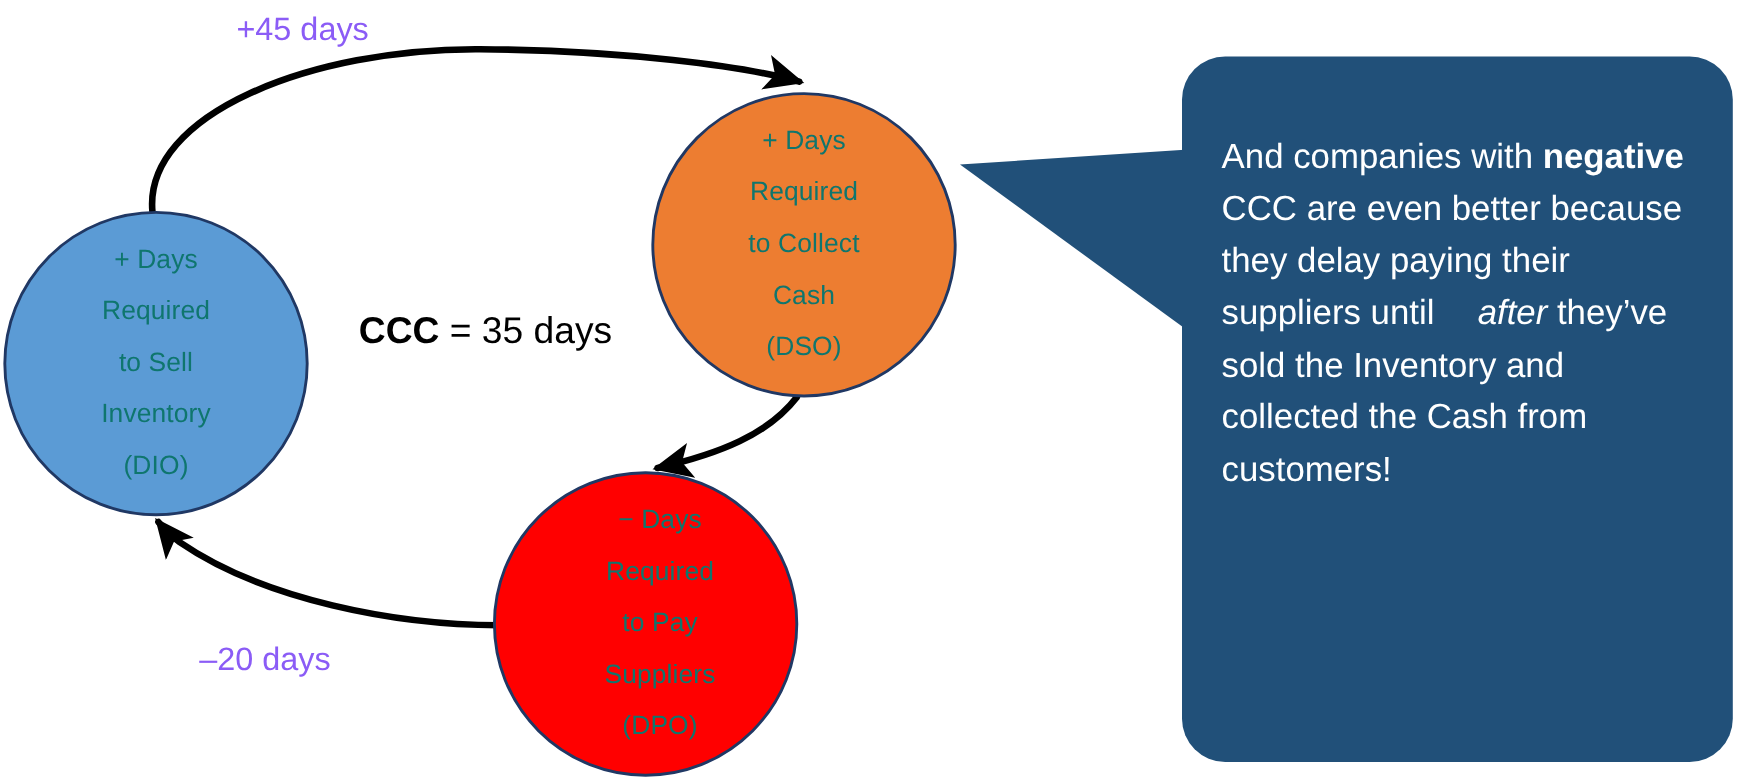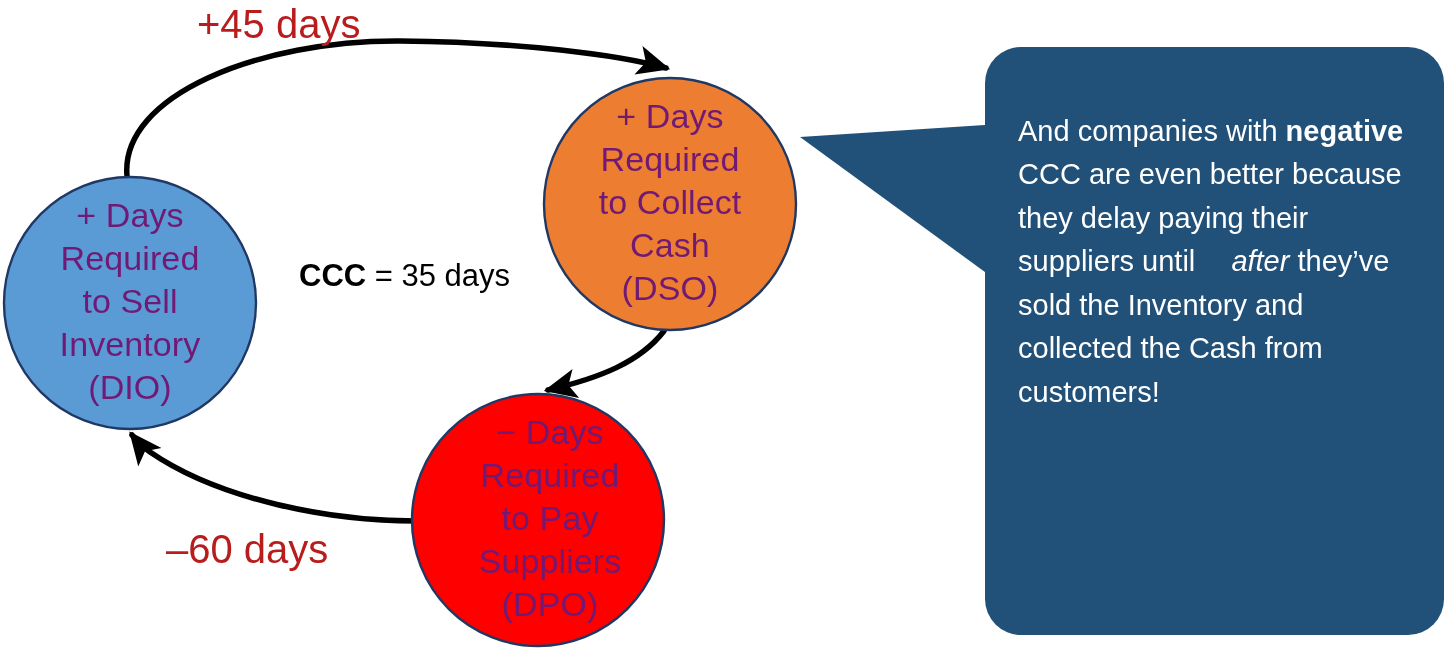--- a/index.html
+++ b/index.html
@@ -21,35 +21,35 @@
     position: absolute;
     left: 0;
     top: 0;
     width: 1452px;
     height: 648px;
   }
 
   
   .node-label {
     position: absolute;
-    color: #701a75;
+    color: #0f766e;
     text-align: center;
-    font-size: 34px;
+    font-size: 22px;
     line-height: 43px;
     font-weight: 400;
     letter-spacing: 0.1px;
     pointer-events: none;
     white-space: pre-line;
   }
 
   
   .edge-label {
     position: absolute;
-    color: #b91c1c;
-    font-size: 40px;
+    color: #8b5cf6;
+    font-size: 27px;
     line-height: 36px;
     white-space: nowrap;
   }
   .center-label {
     position: absolute;
     color: #000000;
     font-size: 31px;
     line-height: 36px;
     white-space: nowrap;
   }
@@ -119,21 +119,21 @@
 
   <div class="node-label" style="left:444px; top:411px; width:212px;">− Days
 Required
 to Pay
 Suppliers
 (DPO)</div>
 
   <div class="edge-label" style="left:197px; top:6px;">+45 days</div>
 
 
-  <div class="edge-label" style="left:166px; top:531px;">–60 days</div>
+  <div class="edge-label" style="left:166px; top:531px;">–20 days</div>
 
   <div class="center-label" style="left:299px; top:258px;">
     <b>CCC</b><span> = 35 days</span>
   </div>
 
   <div id="callout-text">
     <p class="spacer"></p>
     <p><span>And companies with </span><b>negative</b><span> CCC are even better because they delay paying their suppliers until </span><i>after</i><span> they’ve sold the Inventory and collected the Cash from customers!</span></p>
   </div>
 

